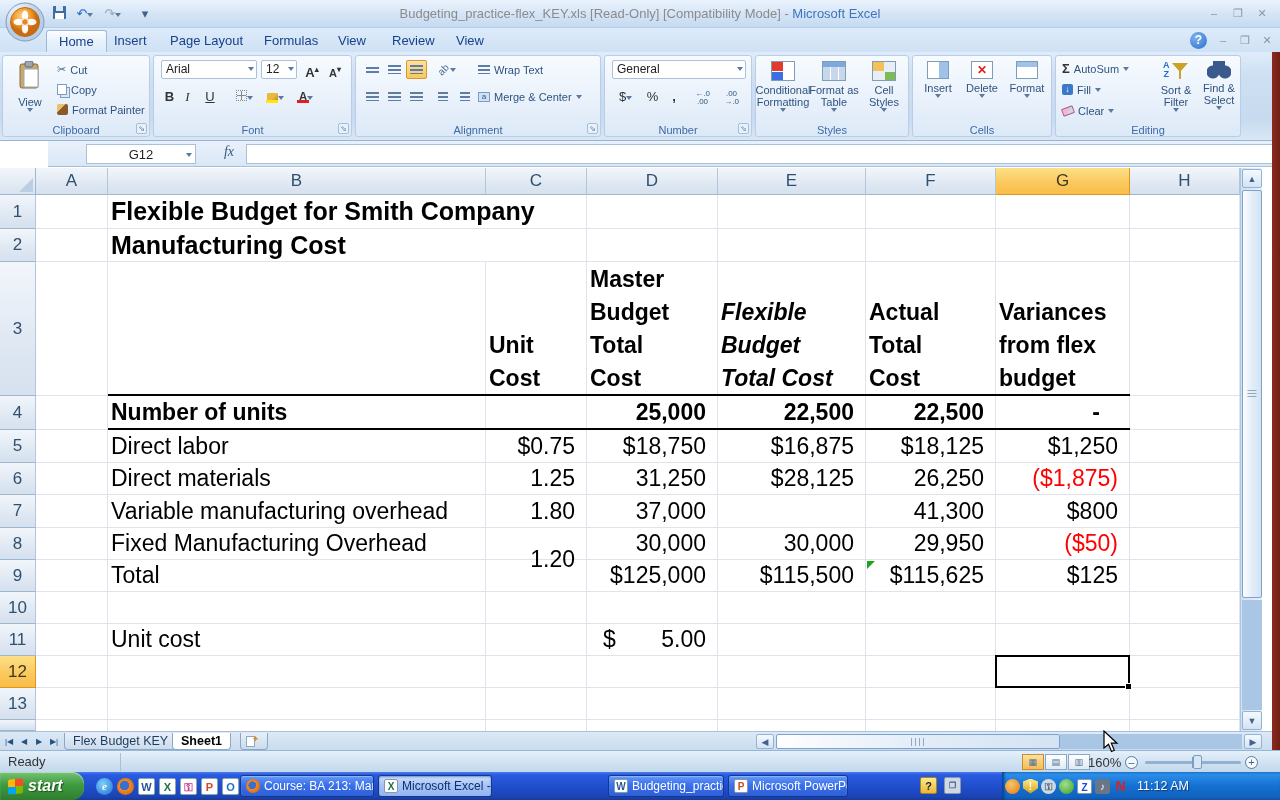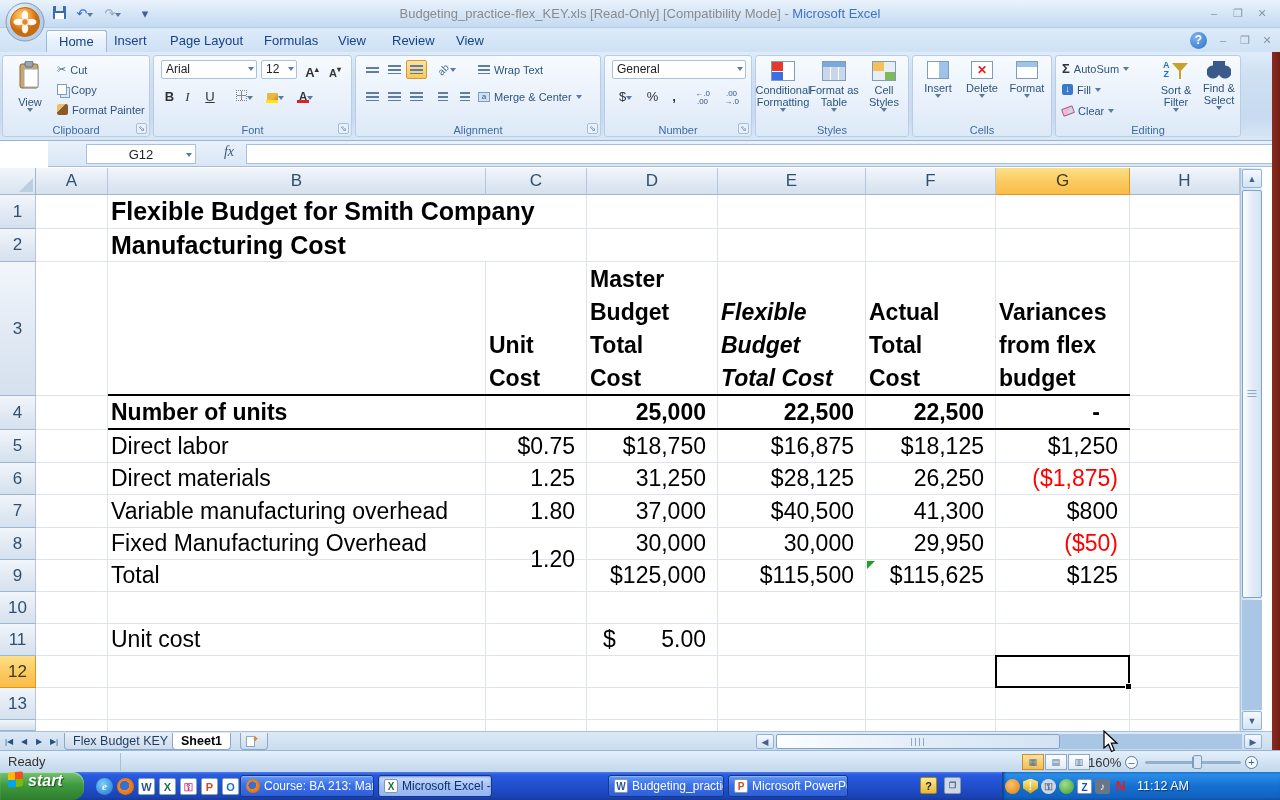--- a/index.html
+++ b/index.html
@@ -140,21 +140,21 @@
   #zoomtrack { position:absolute; top:10px; height:3px; background:#93b1cf;
     border-radius:2px; }
   #zoomtick { position:absolute; top:6px; width:1px; height:11px; background:#7d9cc0; }
   #zoommarker { position:absolute; top:4px; width:9px; height:14px; background:#d7e6f5;
     border:1px solid #7d9cc0; border-radius:2px; cursor:grab; }
 
   
   #taskbar { position:absolute; left:0; top:772px; width:1280px; height:28px;
     background:linear-gradient(#4d7df2,#2a5ae0 10%,#2150cf 45%,#1b44b4 88%,#173a9b); }
   #startbtn { position:absolute; left:0; top:0; width:84px; height:28px; border-radius:0 12px 12px 0;
-    background:linear-gradient(#77c277,#3f9c3f 45%,#2f7d2f); display:flex; 
+    background:linear-gradient(#77c277,#3f9c3f 45%,#2f7d2f); display:flex; align-items:center;
     gap:5px; padding-left:8px; box-shadow:inset 0 1px 1px #b7e3b7; cursor:pointer; }
   #startbtn .flag { position:static; width:15px; height:15px; border:none; border-radius:2px;
     background:conic-gradient(#f25022 0 25%,#7fba00 0 50%,#00a4ef 0 75%,#ffb900 0);
     transform:skewY(-4deg); }
   #start-label { color:#fff; font-size:16px; font-weight:bold; font-style:italic;
     text-shadow:1px 1px 1px #1c4f1c; }
   .ql { position:absolute; top:6px; width:17px; height:17px; border-radius:2px; font-size:11px;
     font-weight:bold; color:#fff; text-align:center; line-height:16px; cursor:pointer; }
   .task { position:absolute; top:3px; height:22px; border:1px solid #16368c; border-radius:3px;
     background:linear-gradient(#639af7,#3a70ea 45%,#2e5fd6); color:#fff; font-size:12px;
@@ -469,21 +469,20 @@
       <div class="cell num" style="left: 996px; top: 262px; width: 134px; height: 32px; min-width: 134px;">$1,250</div>
       <div class="cell " style="left: 108px; top: 295px; width: 378px; height: 31px; min-width: 378px;">Direct materials</div>
       <div class="cell num" style="left: 486px; top: 295px; width: 101px; height: 31px; min-width: 101px;">1.25</div>
       <div class="cell num" style="left: 587px; top: 295px; width: 131px; height: 31px; min-width: 131px;">31,250</div>
       <div class="cell num" style="left: 718px; top: 295px; width: 148px; height: 31px; min-width: 148px;">$28,125</div>
       <div class="cell num" style="left: 866px; top: 295px; width: 130px; height: 31px; min-width: 130px;">26,250</div>
       <div class="cell num red" style="left: 996px; top: 295px; width: 134px; height: 31px; min-width: 134px;">($1,875)</div>
       <div class="cell " style="left: 108px; top: 327px; width: 378px; height: 32px; min-width: 378px;">Variable manufacturing overhead</div>
       <div class="cell num" style="left: 486px; top: 327px; width: 101px; height: 32px; min-width: 101px;">1.80</div>
       <div class="cell num" style="left: 587px; top: 327px; width: 131px; height: 32px; min-width: 131px;">37,000</div>
-      <div class="cell num" style="left: 718px; top: 327px; width: 148px; height: 32px; min-width: 148px;">$40,500</div>
       <div class="cell num" style="left: 866px; top: 327px; width: 130px; height: 32px; min-width: 130px;">41,300</div>
       <div class="cell num" style="left: 996px; top: 327px; width: 134px; height: 32px; min-width: 134px;">$800</div>
       <div class="cell " style="left: 108px; top: 360px; width: 378px; height: 31px; min-width: 378px;">Fixed Manufacturing Overhead</div>
       <div class="cell num" style="left: 486px; top: 360px; width: 101px; height: 31px; min-width: 101px; margin-top: 16px;">1.20</div>
       <div class="cell num" style="left: 587px; top: 360px; width: 131px; height: 31px; min-width: 131px;">30,000</div>
       <div class="cell num" style="left: 718px; top: 360px; width: 148px; height: 31px; min-width: 148px;">30,000</div>
       <div class="cell num" style="left: 866px; top: 360px; width: 130px; height: 31px; min-width: 130px;">29,950</div>
       <div class="cell num red" style="left: 996px; top: 360px; width: 134px; height: 31px; min-width: 134px;">($50)</div>
       <div class="cell " style="left: 108px; top: 392px; width: 378px; height: 31px; min-width: 378px;">Total</div>
       <div class="cell num" style="left: 587px; top: 392px; width: 131px; height: 31px; min-width: 131px;">$125,000</div>

